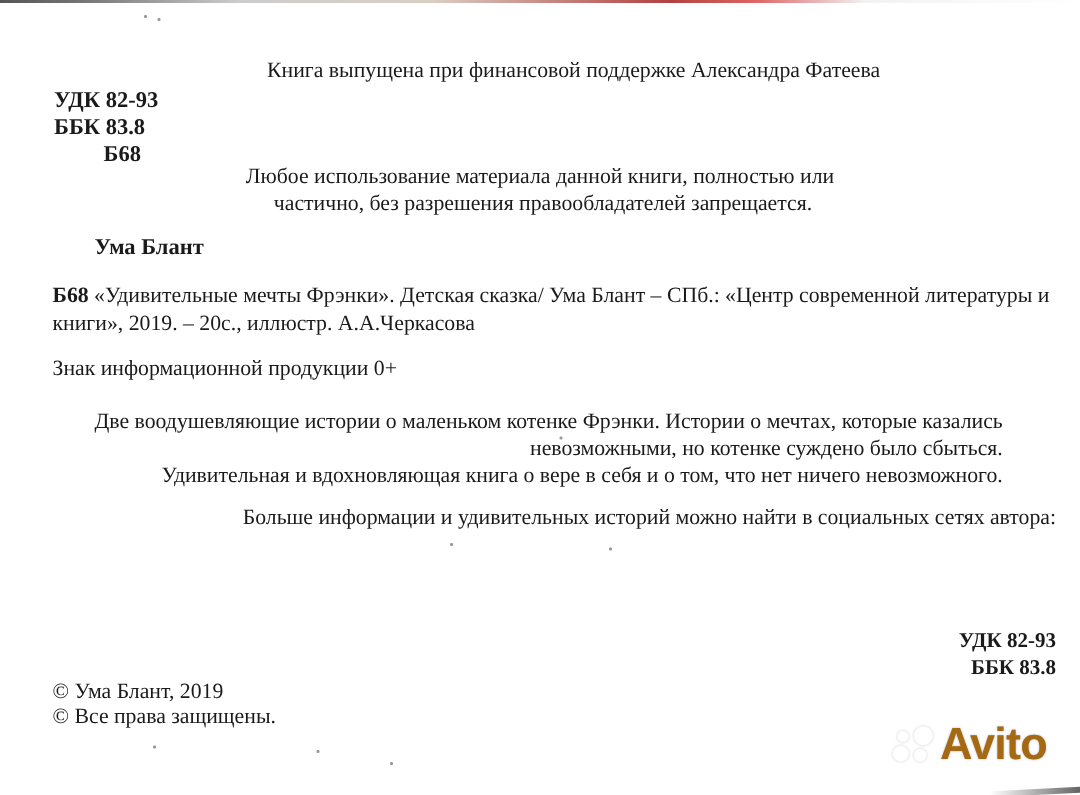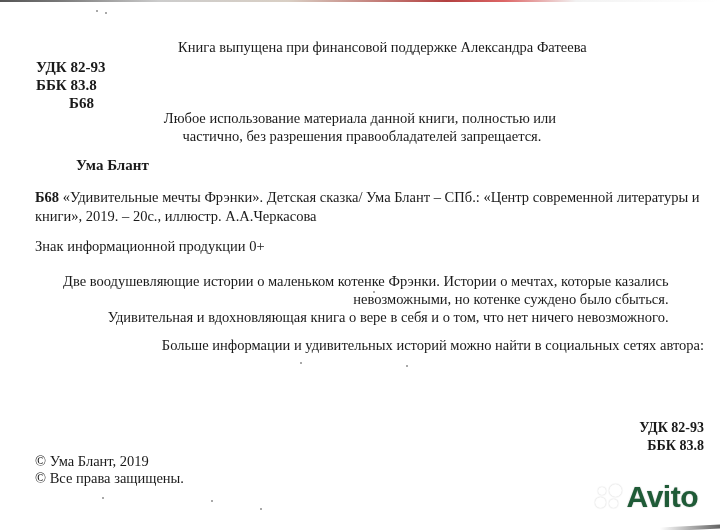--- a/index.html
+++ b/index.html
@@ -38,21 +38,20 @@
       left: 0; width: 696px; top: 109px;
       text-align: center;
       line-height: 18px;
     }
     .rights-notice .l1 { display: block; padding-left: 24px; }
     .rights-notice .l2 { display: block; padding-left: 28px; }
     .author-head {
       left: 63px; top: 157px;
       font-weight: bold;
       font-size: 15px;
-      margin-left: 13px;
     }
     .biblio {
       left: 35px; top: 188px;
       line-height: 19px;
     }
     .info-sign {
       left: 35px; top: 238px;
     }
     .annotation {
       left: 35px; top: 272px;
@@ -95,21 +94,21 @@
       box-shadow: 0 0 2px rgba(0,0,0,0.18), inset 0 0 1px rgba(0,0,0,0.1);
     }
     .watermark .d1 { width: 13px; height: 13px; left: 14px; top: 0px; }
     .watermark .d2 { width: 8px; height: 8px; left: 3px; top: 3px; }
     .watermark .d3 { width: 11px; height: 11px; left: 0px; top: 13px; }
     .watermark .d4 { width: 9px; height: 9px; left: 14px; top: 15px; }
     .watermark .word {
       font-family: "Liberation Sans", "DejaVu Sans", sans-serif;
       font-size: 30px;
       font-weight: bold;
-      color: #14532d;
+      color: #a16207;
       text-shadow: 0 0 2px rgba(0,0,0,0.22), 0 0 1px rgba(0,0,0,0.15);
       letter-spacing: -0.5px;
     }
     .bottom-shadow {
       position: absolute;
       right: 0; bottom: 0;
       width: 60px; height: 4px;
       background: linear-gradient(90deg, rgba(0,0,0,0) 0%, rgba(60,60,60,0.8) 100%);
       transform: skewY(-3deg);
     }

